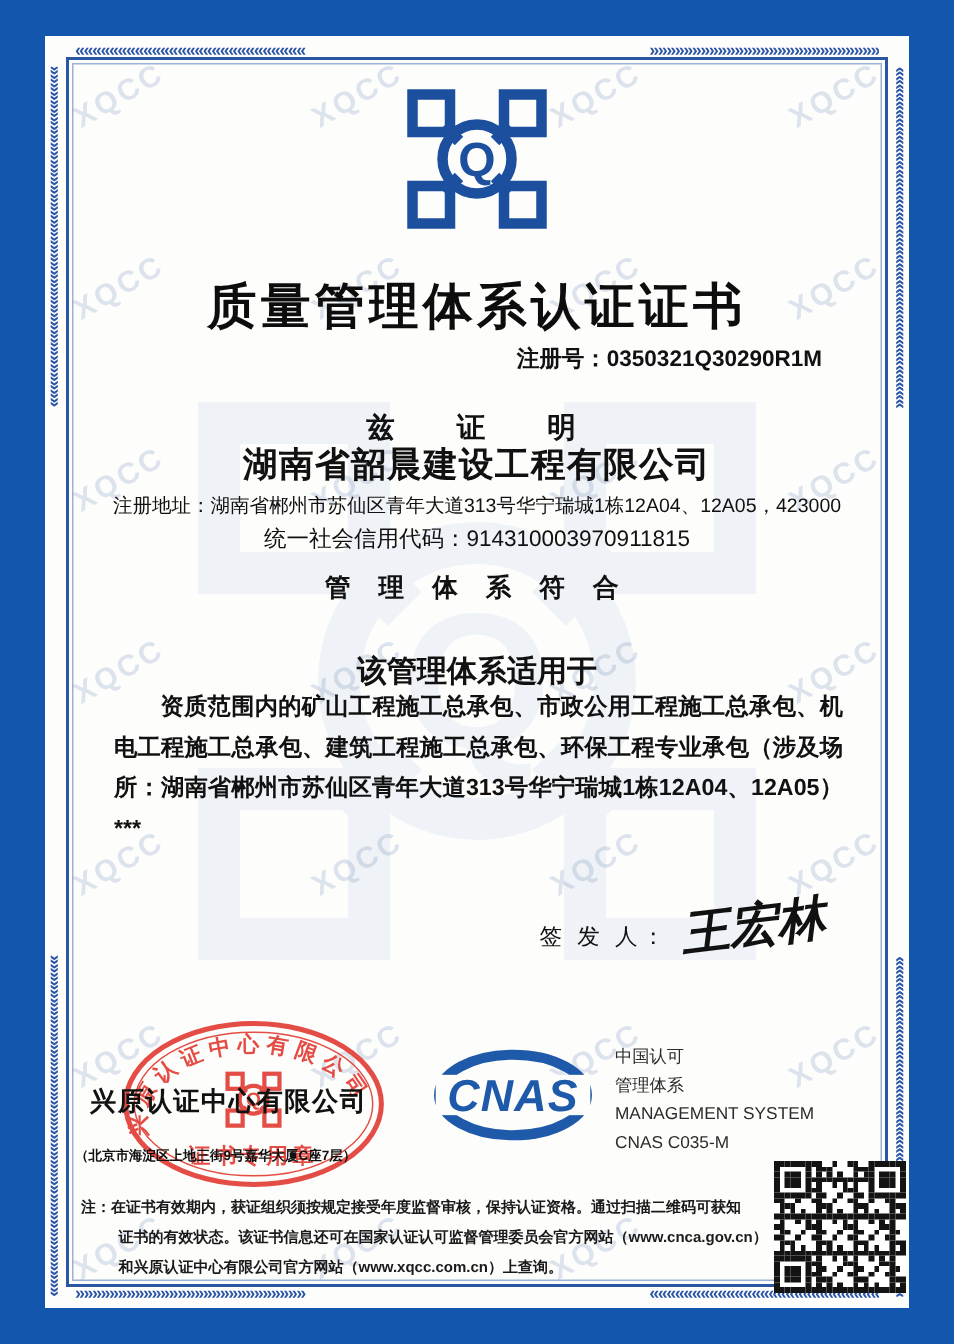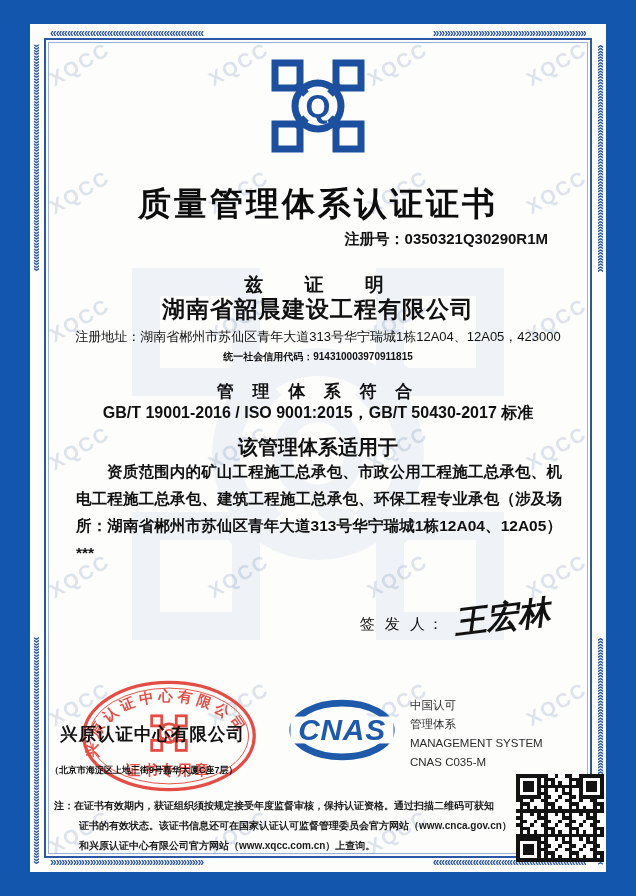--- a/index.html
+++ b/index.html
@@ -31,21 +31,21 @@
   .abs{position:absolute;}
   .ctr{left:0;right:0;text-align:center;}
   
   .logo-wrap{top:31px;}
   .logo{width:100px;height:102px;color:#1d4f9f;}
   .title{top:158px;font-size:33px;font-weight:bold;letter-spacing:3px;color:#0d0d0d;}
   .reg{top:206px;right:58px;font-size:15px;font-weight:bold;}
   .certify{top:248px;font-size:19px;font-weight:bold;letter-spacing:8px;word-spacing:20px;}
   .company{top:270px;font-size:23px;font-weight:bold;letter-spacing:1px;}
   .addr{top:304px;font-size:13px;font-weight:400;}
-  .credit{top:326px;font-size:10px;font-weight:700;}
+  .credit{top:326px;font-size:15px;font-weight:400;}
   .sys-head{top:356px;font-size:17px;font-weight:bold;letter-spacing:7px;}
   .standards{top:379px;font-size:16px;font-weight:bold;}
   .scope-head{top:410px;font-size:20px;font-weight:bold;}
   .scope{top:434px;left:46px;right:44px;font-size:15.5px;font-weight:bold;
          line-height:27px;text-align:justify;text-indent:2em;}
   .dates{top:548px;left:66px;font-size:15px;font-weight:bold;line-height:23px;}
   .dates sup{font-size:9px;}
   .signer{top:572px;right:56px;display:flex;align-items:flex-end;gap:8px;}
   .signer-label{font-size:15px;letter-spacing:3px;padding-bottom:6px;}
   .signature{font-size:32px;font-weight:bold;font-style:italic;
@@ -156,21 +156,20 @@
       <div class="abs ctr company">湖南省韶晨建设工程有限公司</div>
 
       <div class="abs ctr certify">兹 证 明</div>
 
       <div class="abs ctr addr">注册地址：湖南省郴州市苏仙区青年大道313号华宁瑞城1栋12A04、12A05，423000</div>
 
       <div class="abs ctr credit">统一社会信用代码：914310003970911815</div>
 
       <div class="abs ctr sys-head">管 理 体 系 符 合</div>
 
-      <div class="abs ctr standards">GB/T 19001-2016 / ISO 9001:2015，GB/T 50430-2017 标准</div>
 
       <div class="abs ctr scope-head">该管理体系适用于</div>
 
       <div class="abs scope">资质范围内的矿山工程施工总承包、市政公用工程施工总承包、机电工程施工总承包、建筑工程施工总承包、环保工程专业承包（涉及场所：湖南省郴州市苏仙区青年大道313号华宁瑞城1栋12A04、12A05）***</div>
 
 
       <div class="abs signer">
         <span class="signer-label">签 发 人：</span>
         <span class="signature">王宏林</span>
       </div>

